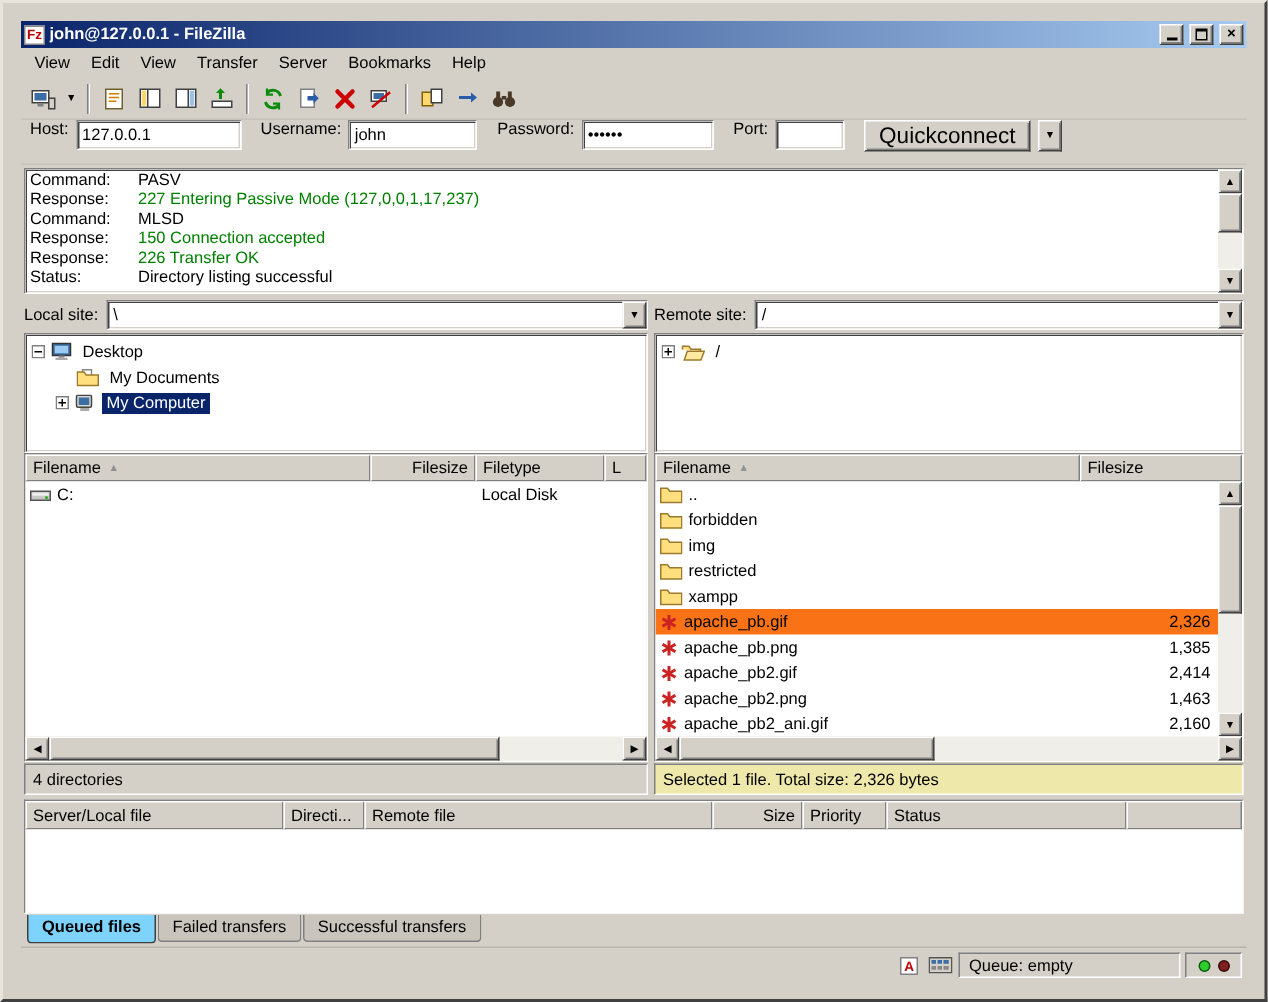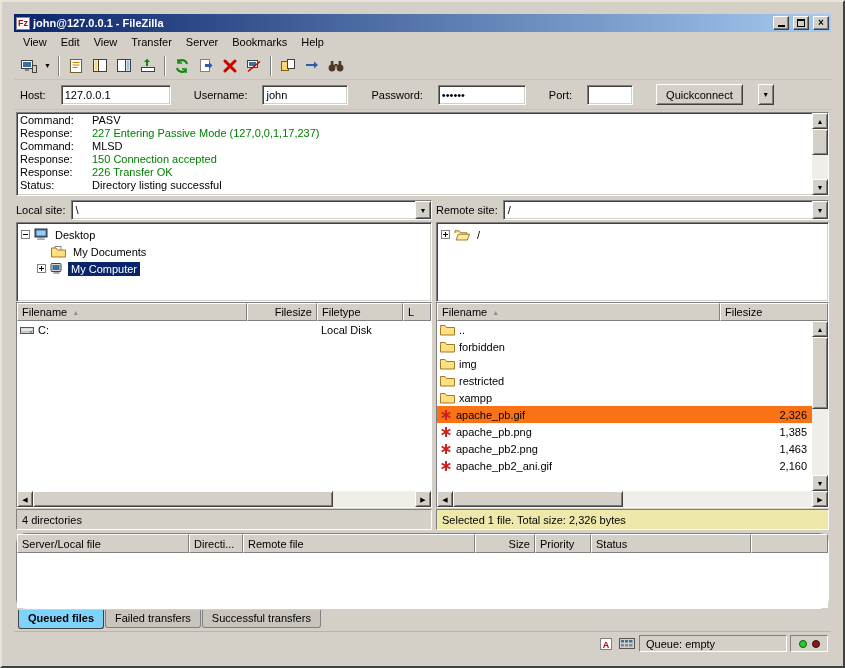--- a/index.html
+++ b/index.html
@@ -24,24 +24,24 @@
   .menubar { height:20px; flex:none; display:flex; align-items:center; padding-left:2px; }
   .menu-item { padding:3px 7px; cursor:default; }
 
   
   .toolbar { height:28px; flex:none; display:flex; align-items:center; padding:1px 3px; border-bottom:1px solid #c6c2ba; }
   .tbtn { width:24px; height:23px; display:flex; align-items:center; justify-content:center; }
   .tcombo-arrow { width:13px; height:23px; display:flex; align-items:center; justify-content:center; font-size:7px; }
   .tsep { width:0; height:20px; border-left:1px solid #808080; border-right:1px solid #fff; margin:0 4px; }
 
   
-  .quickbar { height:30px; flex:none; display:flex; align-items:center; gap:15px; padding:0 6px; border-bottom:1px solid #c6c2ba; }
+  .quickbar { height:30px; flex:none; display:flex; align-items:flex-start; gap:5px; padding:0 6px; border-bottom:1px solid #c6c2ba; }
   .qlabel { white-space:nowrap; }
   .qinput { height:20px; background:#fff; font-family:"Liberation Sans", sans-serif; font-size:11px; padding:1px 3px; outline:none; }
-  .qbtn { height:21px; padding:0 9px; background:#d4d0c8; font-family:"Liberation Sans", sans-serif; font-size:11px; cursor:default; display:flex; align-items:center; }
+  .qbtn { height:21px; padding:0 9px; background:#d4d0c8; font-family:"Liberation Sans", sans-serif; font-size:15px; cursor:default; display:flex; align-items:center; }
   .qbtn-arrow { width:16px; height:21px; background:#d4d0c8; display:flex; align-items:center; justify-content:center; font-size:7px; }
 
   
   .logpane { height:84px; flex:none; margin:2px; background:#fff; display:flex; }
   .log-lines { flex:1; padding:1px 3px; overflow:hidden; }
   .log-row { display:flex; height:13px; line-height:13px; white-space:nowrap; }
   .log-label { width:72px; flex:none; }
   .green { color:#008000; }
 
   
@@ -84,21 +84,21 @@
   .fname { width:283px; display:flex; align-items:center; gap:4px; padding-left:3px; overflow:hidden; flex:none; }
   .lname { width:230px; display:flex; align-items:center; gap:4px; padding-left:3px; overflow:hidden; flex:none; }
   .lsize { width:70px; text-align:right; padding-right:6px; flex:none; }
   .ltype { width:86px; padding-left:4px; flex:none; }
   .fsize { flex:1; text-align:right; padding-right:5px; }
 
   .status-line { height:21px; flex:none; display:flex; align-items:center; padding:0 5px; margin-top:1px; }
   .status-line.hl { background:#eee8aa; }
 
   
-  .queue-box { flex:1; margin:3px 2px 1px; display:flex; flex-direction:column; background:#fff;border-radius:10px; }
+  .queue-box { flex:1; margin:3px 2px 1px; display:flex; flex-direction:column; background:#fff; }
   .queue-header { height:19px; flex:none; display:flex; background:#d4d0c8; overflow:hidden; }
   .qc0 { width:172px; } .qc1 { width:54px; } .qc2 { width:232px; } .qc3 { width:60px; justify-content:flex-end; } .qc4 { width:56px; } .qc5 { width:160px; } .qc6 { flex:1; }
   .queue-body { flex:1; background:#fff; }
 
   .tabs { height:21px; flex:none; display:flex; align-items:flex-start; padding-left:4px; gap:1px; }
   .tab { height:18px; padding:2px 9px; background:#c9c5bd; border:1px solid #808080; border-top:none; border-radius:0 0 3px 3px; cursor:default; white-space:nowrap; }
   .tab.active { background:#7dd3fc; font-weight:bold; height:19px; border-color:#404040;text-align:right; }
 
   
   .statusbar { height:23px; flex:none; display:flex; align-items:center; justify-content:flex-end; gap:3px; padding:2px 3px 1px; border-top:1px solid #b8b4ac; }
@@ -469,20 +469,33 @@
             </div>
             <div class="frow">
               <span class="fname">
                   <svg class="icon" width="12" height="12" viewBox="0 0 12 12">
                     <g stroke="#cc2222" stroke-width="2">
                       <line x1="6" y1="1" x2="6" y2="11"></line>
                       <line x1="1.7" y1="3.5" x2="10.3" y2="8.5"></line>
                       <line x1="1.7" y1="8.5" x2="10.3" y2="3.5"></line>
                     </g>
                   </svg>
+                  <span>apache_pb2.gif</span>
+                </span>
+              <span class="fsize">2,414</span>
+            </div>
+            <div class="frow">
+              <span class="fname">
+                  <svg class="icon" width="12" height="12" viewBox="0 0 12 12">
+                    <g stroke="#cc2222" stroke-width="2">
+                      <line x1="6" y1="1" x2="6" y2="11"></line>
+                      <line x1="1.7" y1="3.5" x2="10.3" y2="8.5"></line>
+                      <line x1="1.7" y1="8.5" x2="10.3" y2="3.5"></line>
+                    </g>
+                  </svg>
                   <span>apache_pb2.png</span>
                 </span>
               <span class="fsize">1,463</span>
             </div>
             <div class="frow">
               <span class="fname">
                   <svg class="icon" width="12" height="12" viewBox="0 0 12 12">
                     <g stroke="#cc2222" stroke-width="2">
                       <line x1="6" y1="1" x2="6" y2="11"></line>
                       <line x1="1.7" y1="3.5" x2="10.3" y2="8.5"></line>

